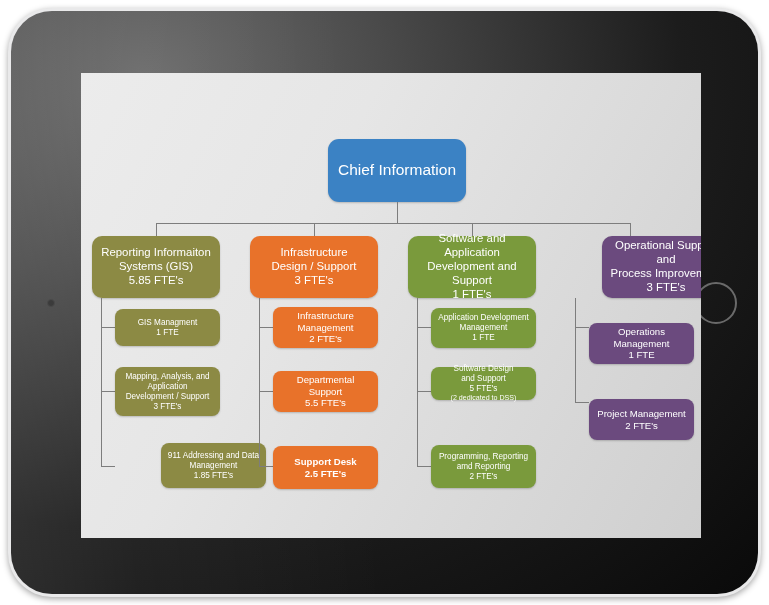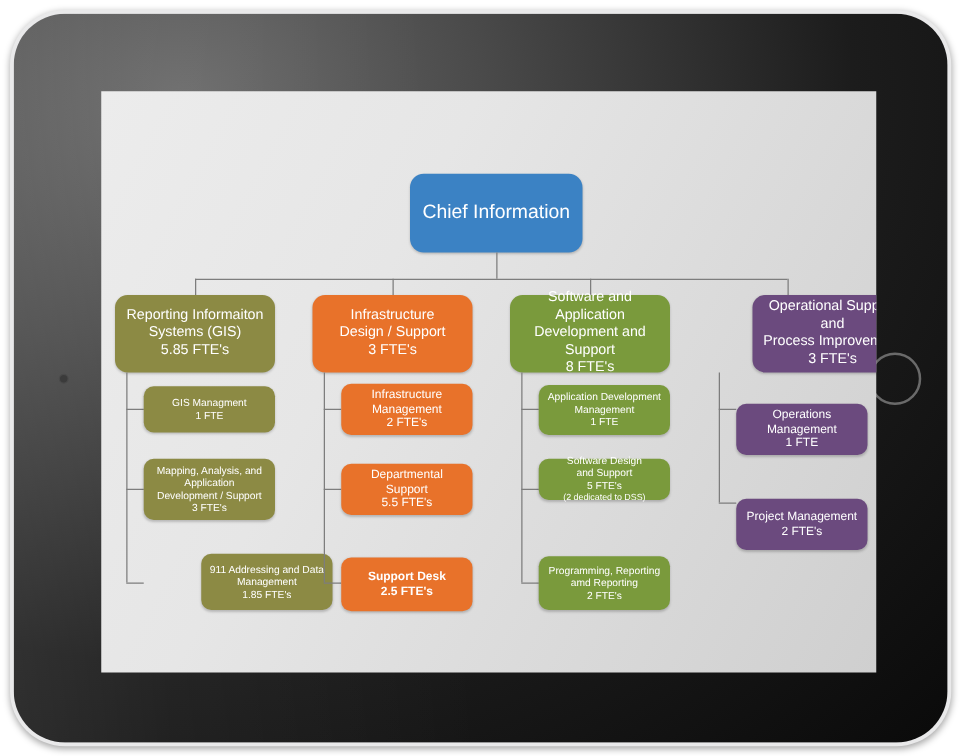--- a/index.html
+++ b/index.html
@@ -235,21 +235,21 @@
           <span class="lines">
             <span class="ln">Support Desk</span>
             <span class="ln">2.5 FTE's</span>
           </span>
         </div>
 
         <div class="node dept" id="dept-soft">
           <span class="lines">
             <span class="ln">Software and Application</span>
             <span class="ln">Development and Support</span>
-            <span class="ln">8 FTE's</span>
+            <span class="ln">1 FTE's</span>
           </span>
         </div>
         <div class="line v" style="left:336px; top:225px; height:168px;"></div>
         <div class="line h" style="left:336px; top:254px; width:14px;"></div>
         <div class="line h" style="left:336px; top:318px; width:14px;"></div>
         <div class="line h" style="left:336px; top:393px; width:14px;"></div>
 
         <div class="node child c-soft" style="top:235px; height:40px;">
           <span class="lines">
             <span class="ln">Application Development</span>

